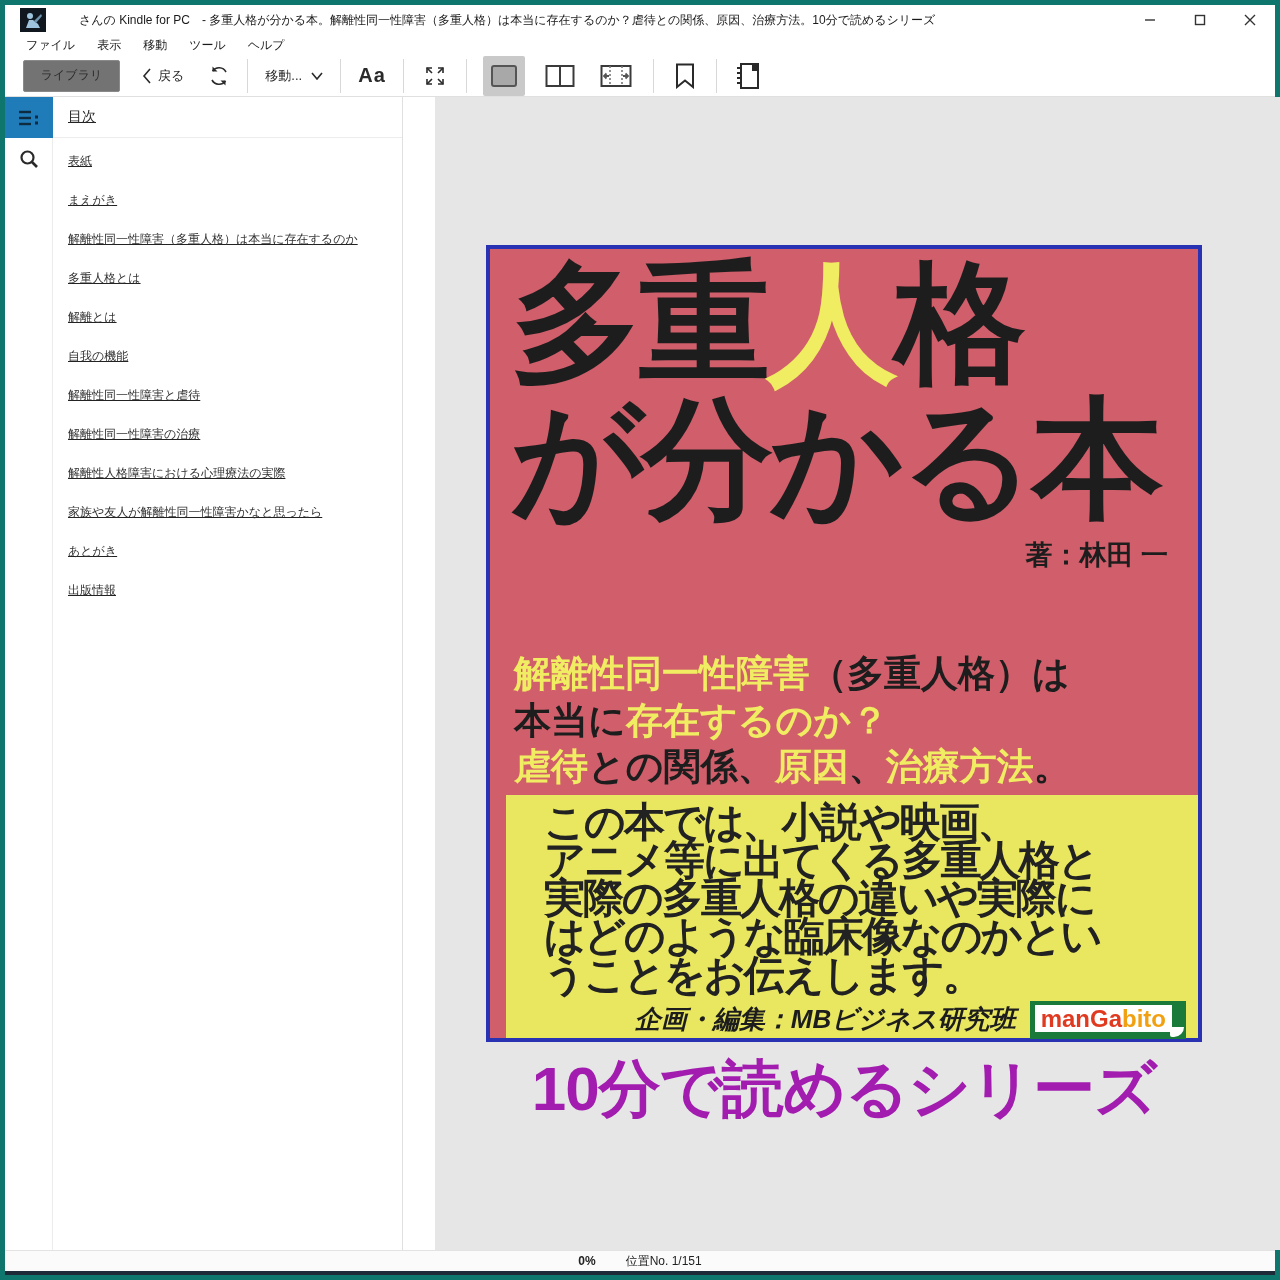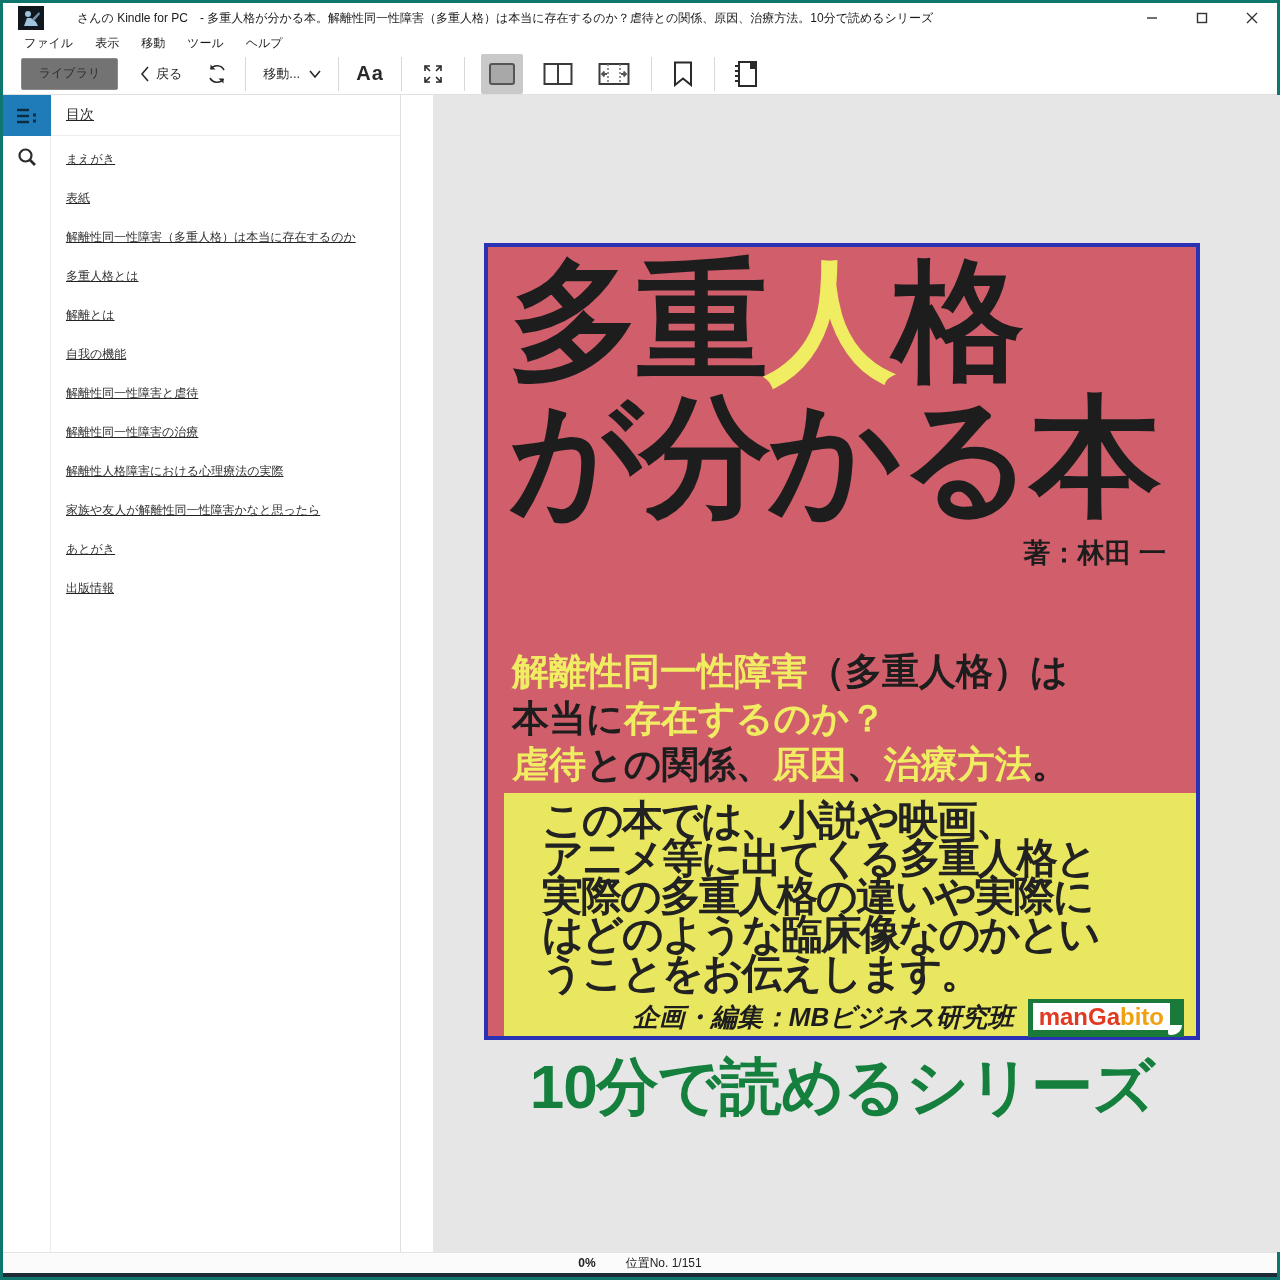--- a/index.html
+++ b/index.html
@@ -1,21 +1,21 @@
 <!DOCTYPE html>
 <html><head>
 <meta charset="utf-8">
 <style>
   * { margin:0; padding:0; box-sizing:border-box; }
   html,body { width:1280px; height:1280px; }
   body {
     font-family:"Liberation Sans","DejaVu Sans",sans-serif;
     background:#fff; color:#222; overflow:hidden; position:relative;
   }
-  .window { position:absolute; inset:0; background:#fff; border:3px solid #0f766e;padding-left:43px; }
+  .window { position:absolute; inset:0; background:#fff; border:5px solid #0f766e;padding-left:43px; }
 
   
   .titlebar { position:absolute; top:0; left:0; right:0; height:30px; display:flex; align-items:center; background:#fff; }
   .app-icon { width:26px; height:24px; margin-left:15px; background:#10171e; border-radius:2px; position:relative; flex:none; }
   .app-icon svg { position:absolute; inset:0; }
   .win-title { font-size:12px; color:#1a1a1a; margin-left:33px; white-space:nowrap; }
   .win-controls { margin-left:auto; display:flex; align-items:center; height:100%; }
   .win-btn { width:50px; height:100%; display:flex; align-items:center; justify-content:center; color:#333; }
   .win-btn svg { display:block; }
 
@@ -60,21 +60,21 @@
   .cover-yellowbox { position:absolute; left:0; right:0; top:546px; bottom:0; background:#e9e75f; padding:8px 6px 0 38px;margin-left:16px; }
   .desc-line { font-size:41px; font-weight:bold; color:#222; line-height:0.93; letter-spacing:-2px; white-space:nowrap; }
   .credit-row { display:flex; align-items:center; justify-content:flex-end; gap:14px; margin-top:7px; padding-right:6px; }
   .credit-text { font-size:26px; font-weight:bold; font-style:italic; color:#1d1d1d; white-space:nowrap; }
   .logo { background:#1a7a3a; padding:4px 14px 7px 5px; position:relative; flex:none; }
   .logo-inner { background:#fff; padding:0 6px; font-size:24px; font-weight:bold; line-height:27px; }
   .logo-part1 { color:#e03a20; }
   .logo-part2 { color:#f0a010; }
   .logo-tail { position:absolute; right:2px; bottom:2px; width:14px; height:10px; background:#fff; border-radius:0 0 10px 2px; }
 
-  .series-title { position:absolute; left:430px; width:818px; top:1042px; text-align:center; font-size:62px; font-weight:bold; color:#15803d; letter-spacing:-1px; }
+  .series-title { position:absolute; left:430px; width:818px; top:1042px; text-align:center; font-size:62px; font-weight:bold; color:#a21caf; letter-spacing:-1px; }
 
   
   .statusbar { position:absolute; left:0; right:0; bottom:4px; height:21px; background:#fbfbfb; border-top:1px solid #e3e3e3; display:flex; align-items:center; justify-content:center; gap:30px; font-size:12px; color:#222; }
   .status-percent { font-weight:bold; }
   .bottom-edge { position:absolute; left:0; right:0; bottom:0; height:4px; background:#1f2a38; }
 
   svg .s { stroke:#2a2a2a; fill:none; stroke-width:1.6; }
 </style>
 </head>
 <body>
@@ -224,23 +224,23 @@
         <circle cx="8.5" cy="8.5" r="6" fill="none" stroke="#2a2a2a" stroke-width="2.2"></circle>
         <line x1="13" y1="13" x2="18" y2="18" stroke="#2a2a2a" stroke-width="2.6"></line>
       </svg>
     </div>
   </div>
 
   <div class="toc-panel">
     <div class="toc-header">目次</div>
     <div class="toc-list">
 
+        <div class="toc-item">表紙</div>
+
         <div class="toc-item">まえがき</div>
-
-        <div class="toc-item">表紙</div>
 
         <div class="toc-item">解離性同一性障害（多重人格）は本当に存在するのか</div>
 
         <div class="toc-item">多重人格とは</div>
 
         <div class="toc-item">解離とは</div>
 
         <div class="toc-item">自我の機能</div>
 
         <div class="toc-item">解離性同一性障害と虐待</div>

